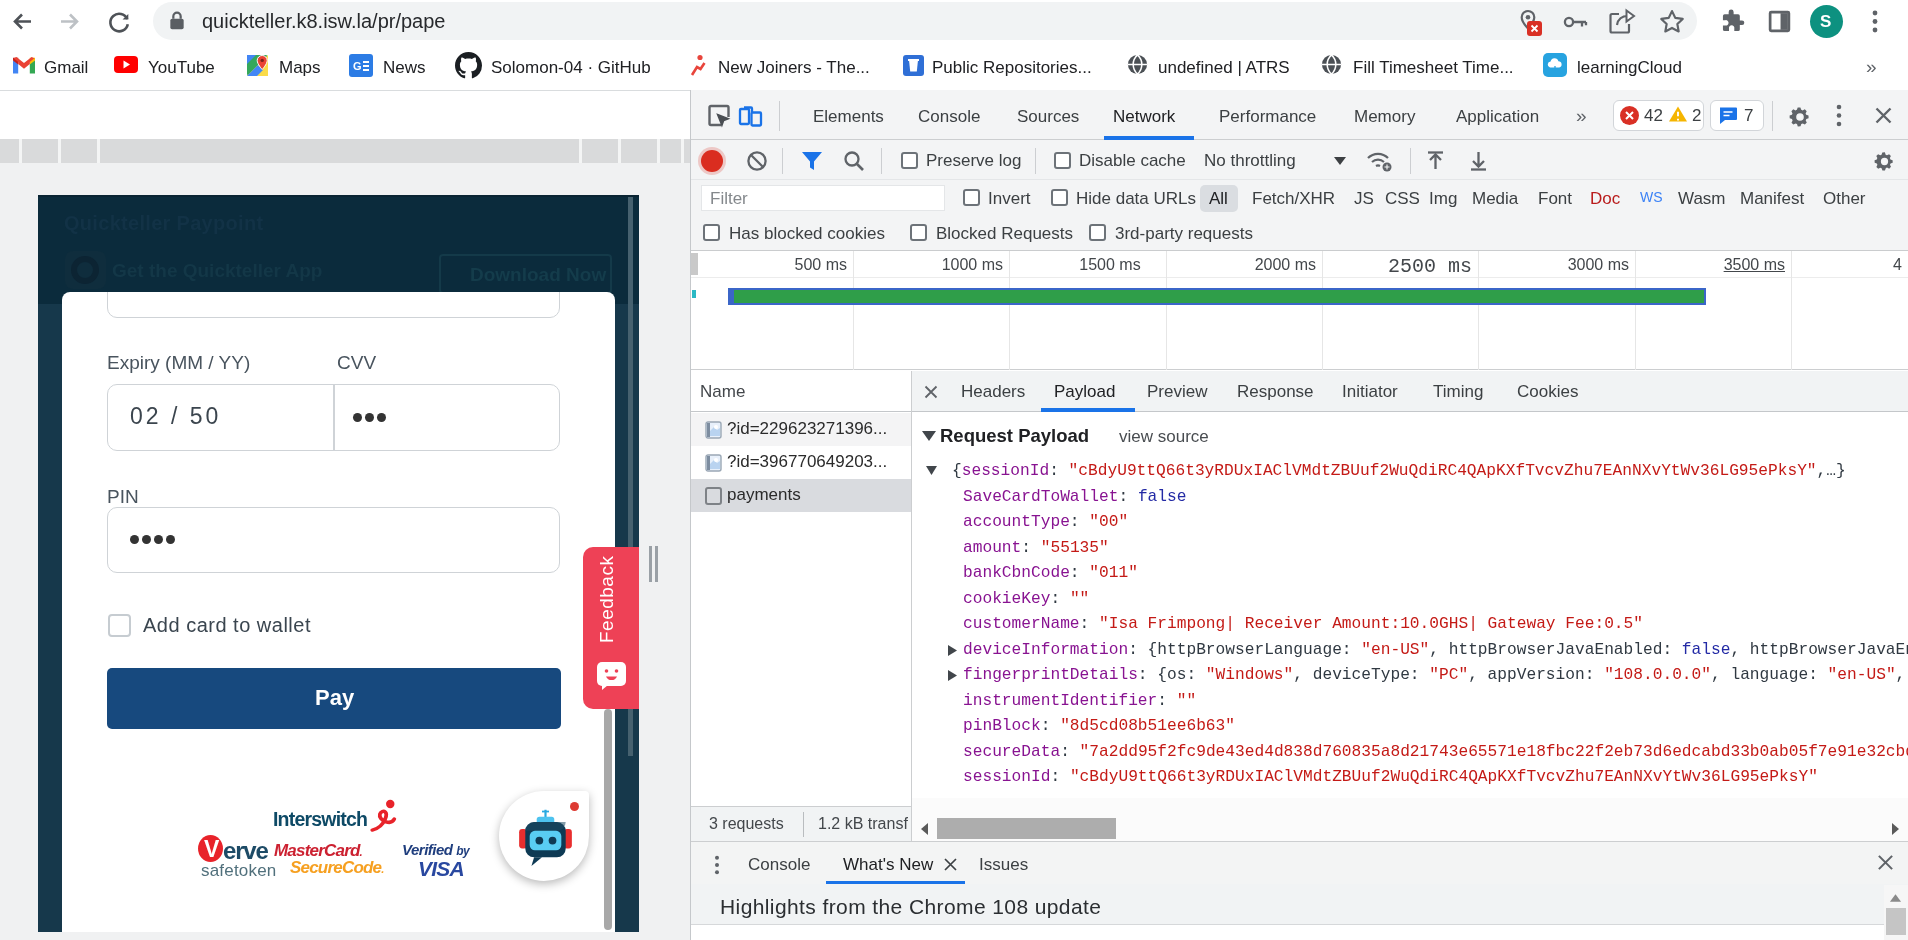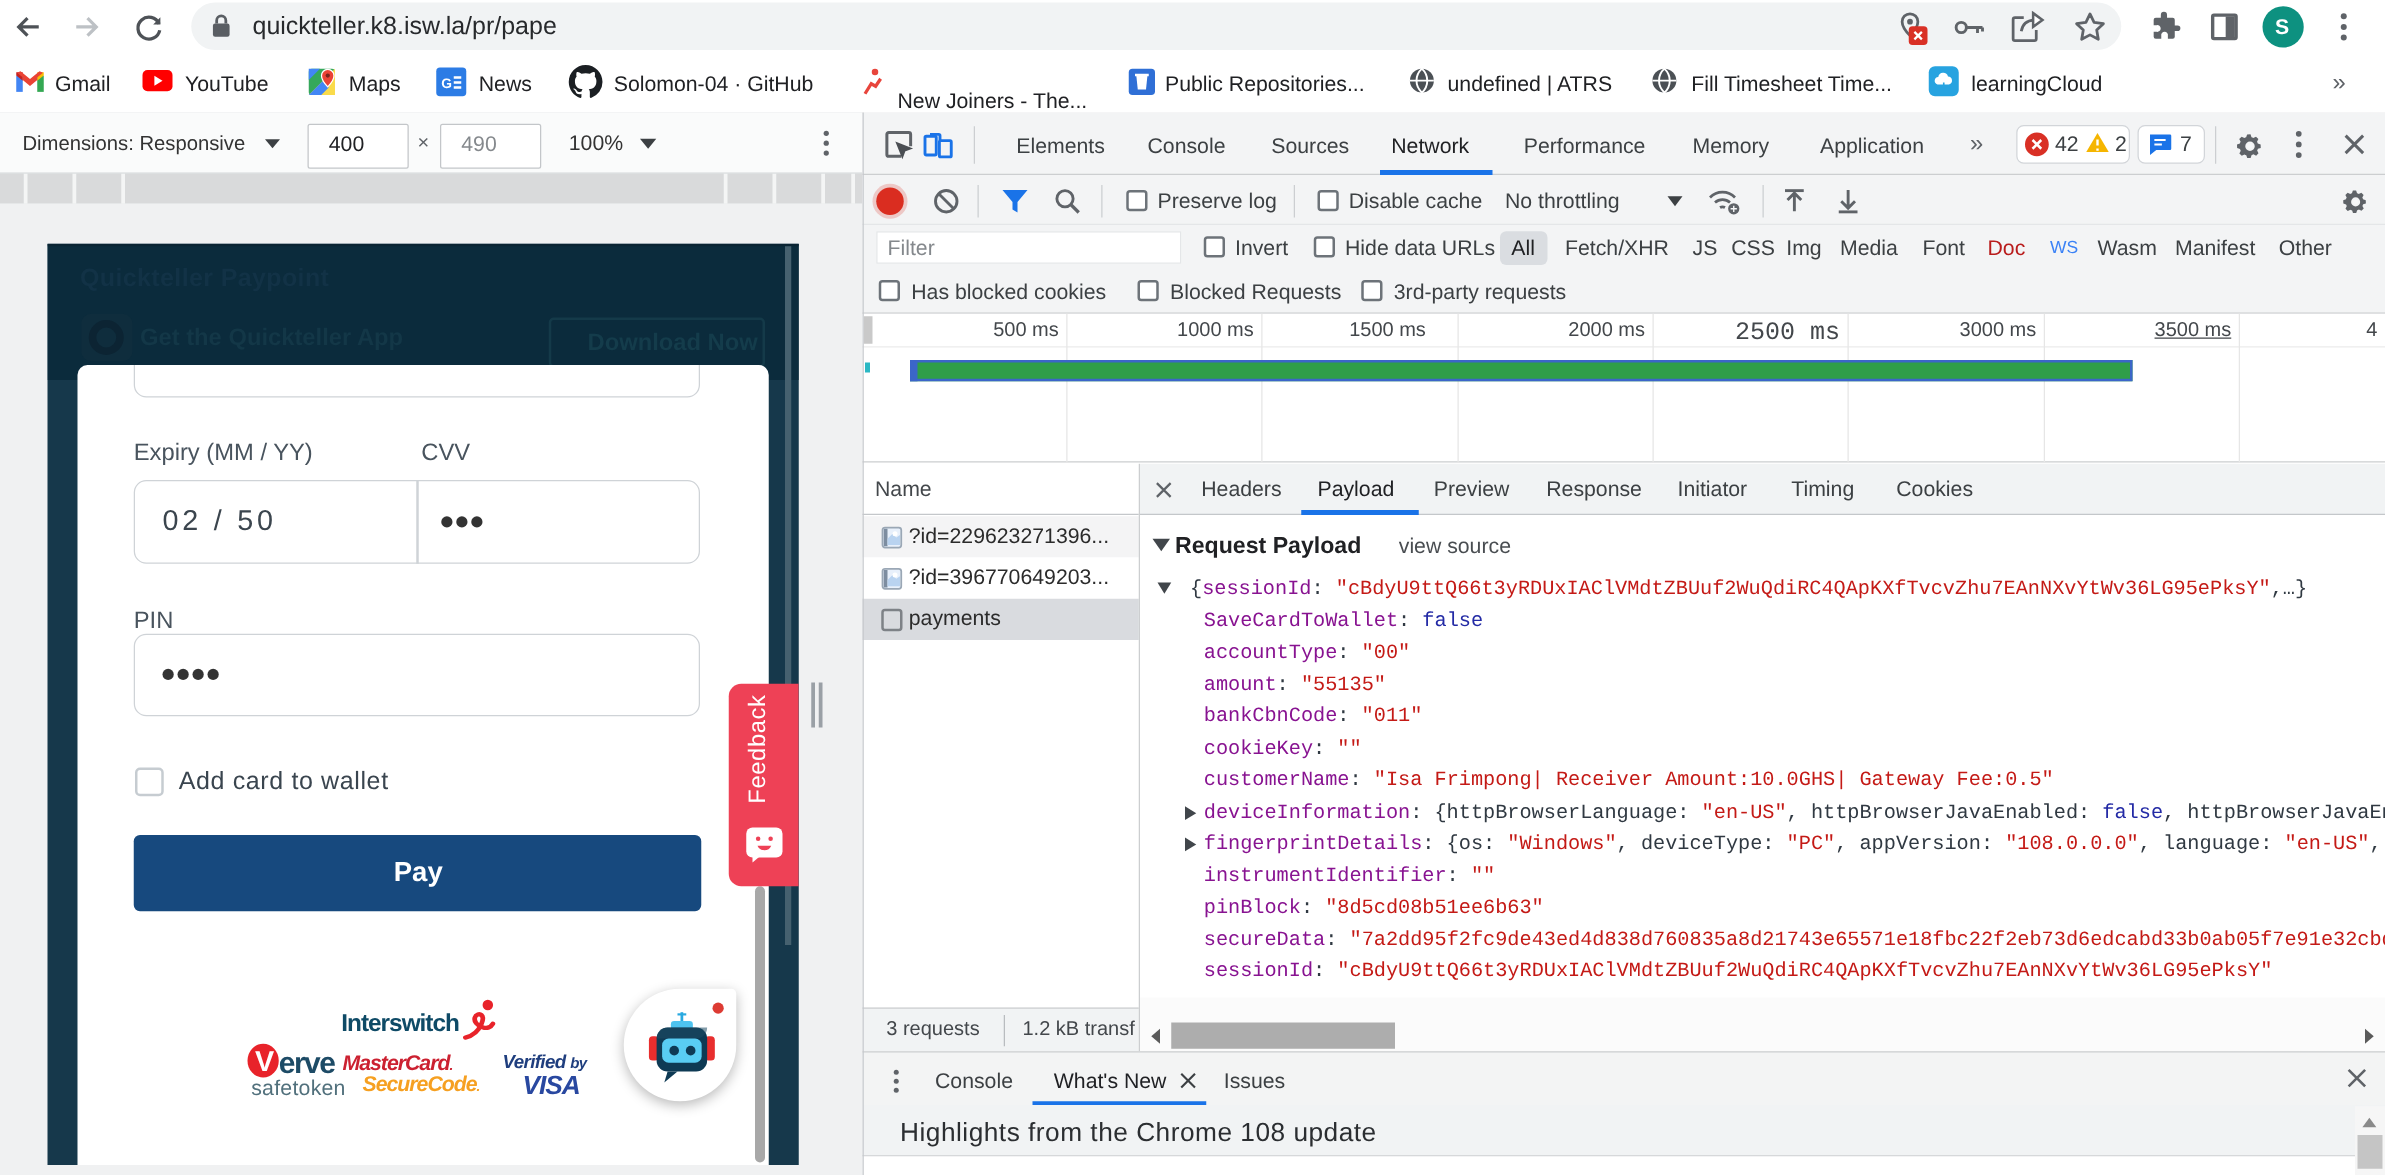--- a/index.html
+++ b/index.html
@@ -116,21 +116,21 @@
 
     <svg style="left:455px;top:10px;" width="27" height="27" viewBox="0 0 16 16">
       <path fill="#1b1f23" d="M8 0C3.58 0 0 3.58 0 8c0 3.54 2.29 6.53 5.47 7.59.4.07.55-.17.55-.38 0-.19-.01-.82-.01-1.49-2.01.37-2.53-.49-2.69-.94-.09-.23-.48-.94-.82-1.13-.28-.15-.68-.52-.01-.53.63-.01 1.08.58 1.23.82.72 1.21 1.87.87 2.33.66.07-.52.28-.87.51-1.07-1.78-.2-3.64-.89-3.64-3.95 0-.87.31-1.59.82-2.15-.08-.2-.36-1.02.08-2.12 0 0 .67-.21 2.2.82.64-.18 1.32-.27 2-.27s1.36.09 2 .27c1.53-1.04 2.2-.82 2.2-.82.44 1.1.16 1.92.08 2.12.51.56.82 1.27.82 2.15 0 3.07-1.87 3.75-3.65 3.95.29.25.54.73.54 1.48 0 1.07-.01 1.93-.01 2.2 0 .21.15.46.55.38A8.01 8.01 0 0 0 16 8c0-4.42-3.58-8-8-8z"></path>
     </svg>
     <div class="t" style="left:491px;top:17px;">Solomon-04 · GitHub</div>
 
     <svg style="left:688px;top:12px;" width="18" height="23" viewBox="0 0 18 23">
       <circle cx="12" cy="3.5" r="2.6" fill="#e8453c"></circle>
       <path d="M4 21l5-8 3.5 2 4-6" fill="none" stroke="#e8453c" stroke-width="2.6"></path>
     </svg>
-    <div class="t" style="left:718px;top:17px;margin-top:13px;">New Joiners - The...</div>
+    <div class="t" style="left:718px;top:17px;">New Joiners - The...</div>
 
     <svg style="left:903px;top:13px;" width="21" height="21" viewBox="0 0 21 21">
       <rect x="0" y="0" width="21" height="21" rx="3" fill="#2f6fd6"></rect>
       <path d="M6 5h9l-1.2 11.5H7.2z" fill="#fff"></path>
       <path d="M5 5h11" stroke="#fff" stroke-width="2"></path>
     </svg>
     <div class="t" style="left:932px;top:17px;">Public Repositories...</div>
 
     <svg style="left:1126px;top:11px;" width="23" height="23" viewBox="0 0 24 24">
       <circle cx="12" cy="12" r="10" fill="#4b5055"></circle>
@@ -146,40 +146,20 @@
 
     <svg style="left:1543px;top:11px;" width="24" height="24" viewBox="0 0 24 24">
       <rect x="0" y="0" width="24" height="24" rx="5" fill="#27a3e0"></rect>
       <path d="M7 14.5a3 3 0 0 1 .6-5.9 4 4 0 0 1 7.8-.4 3.2 3.2 0 0 1 .8 6.3z" fill="#fff"></path>
       <path d="M12 13v4M12 17l-1.8-1.4M12 17l1.8-1.4" stroke="#27a3e0" stroke-width="1.3"></path>
     </svg>
     <div class="t" style="left:1577px;top:17px;">learningCloud</div>
     <div class="t" style="left:1866px;top:15px;font-size:19px;color:#5f6368;">»</div>
   </div>
 
-  <div class="a" id="emutb" style="left:0;top:90px;width:690px;height:48px;background:#fafbfb;border-bottom:1px solid #d4d7d9;">
-    <div class="t" style="left:18px;top:17px;font-size:16.2px;color:#333;">Dimensions: Responsive</div>
-    <svg style="left:212px;top:21px;" width="12" height="8" viewBox="0 0 13 8">
-        <path d="M0 0h13L6.5 8z" fill="#3c4043"></path>
-      </svg>
-    <div class="a" style="left:246px;top:9px;width:79px;height:34px;background:#fff;border:1px solid #c3c6c9;border-radius:2px;"></div>
-    <div class="t" style="left:263px;top:17px;font-size:17px;color:#202124;">400</div>
-    <div class="t" style="left:334px;top:17px;font-size:16px;color:#5f6368;">×</div>
-    <div class="a" style="left:352px;top:9px;width:79px;height:34px;background:#fff;border:1px solid #c3c6c9;border-radius:2px;"></div>
-    <div class="t" style="left:369px;top:17px;font-size:17px;color:#85898d;">490</div>
-    <div class="t" style="left:455px;top:16px;font-size:17px;color:#333;">100%</div>
-    <svg style="left:512px;top:21px;" width="13" height="8" viewBox="0 0 13 8">
-        <path d="M0 0h13L6.5 8z" fill="#3c4043"></path>
-      </svg>
-    <svg style="left:658px;top:14px;" width="6" height="21" viewBox="0 0 6 21">
-      <circle cx="3" cy="2.6" r="2.1" fill="#5f6368"></circle>
-        <circle cx="3" cy="10.5" r="2.1" fill="#5f6368"></circle>
-        <circle cx="3" cy="18.4" r="2.1" fill="#5f6368"></circle>
-    </svg>
-  </div>
   <div class="a" id="ruler" style="left:0;top:139px;width:690px;height:24px;background:#d9dadb;">
     <div class="a" style="left:19px;top:0;width:3px;height:24px;background:#f4f5f5;"></div>
     <div class="a" style="left:58px;top:0;width:3px;height:24px;background:#f4f5f5;"></div>
     <div class="a" style="left:97px;top:0;width:3px;height:24px;background:#f4f5f5;"></div>
     <div class="a" style="left:579px;top:0;width:3px;height:24px;background:#f4f5f5;"></div>
     <div class="a" style="left:618px;top:0;width:3px;height:24px;background:#f4f5f5;"></div>
     <div class="a" style="left:657px;top:0;width:3px;height:24px;background:#f4f5f5;"></div>
     <div class="a" style="left:681px;top:0;width:3px;height:24px;background:#f4f5f5;"></div>
   </div>
   <div class="a" id="pagearea" style="left:0;top:163px;width:690px;height:777px;background:#f0f1f2;">

